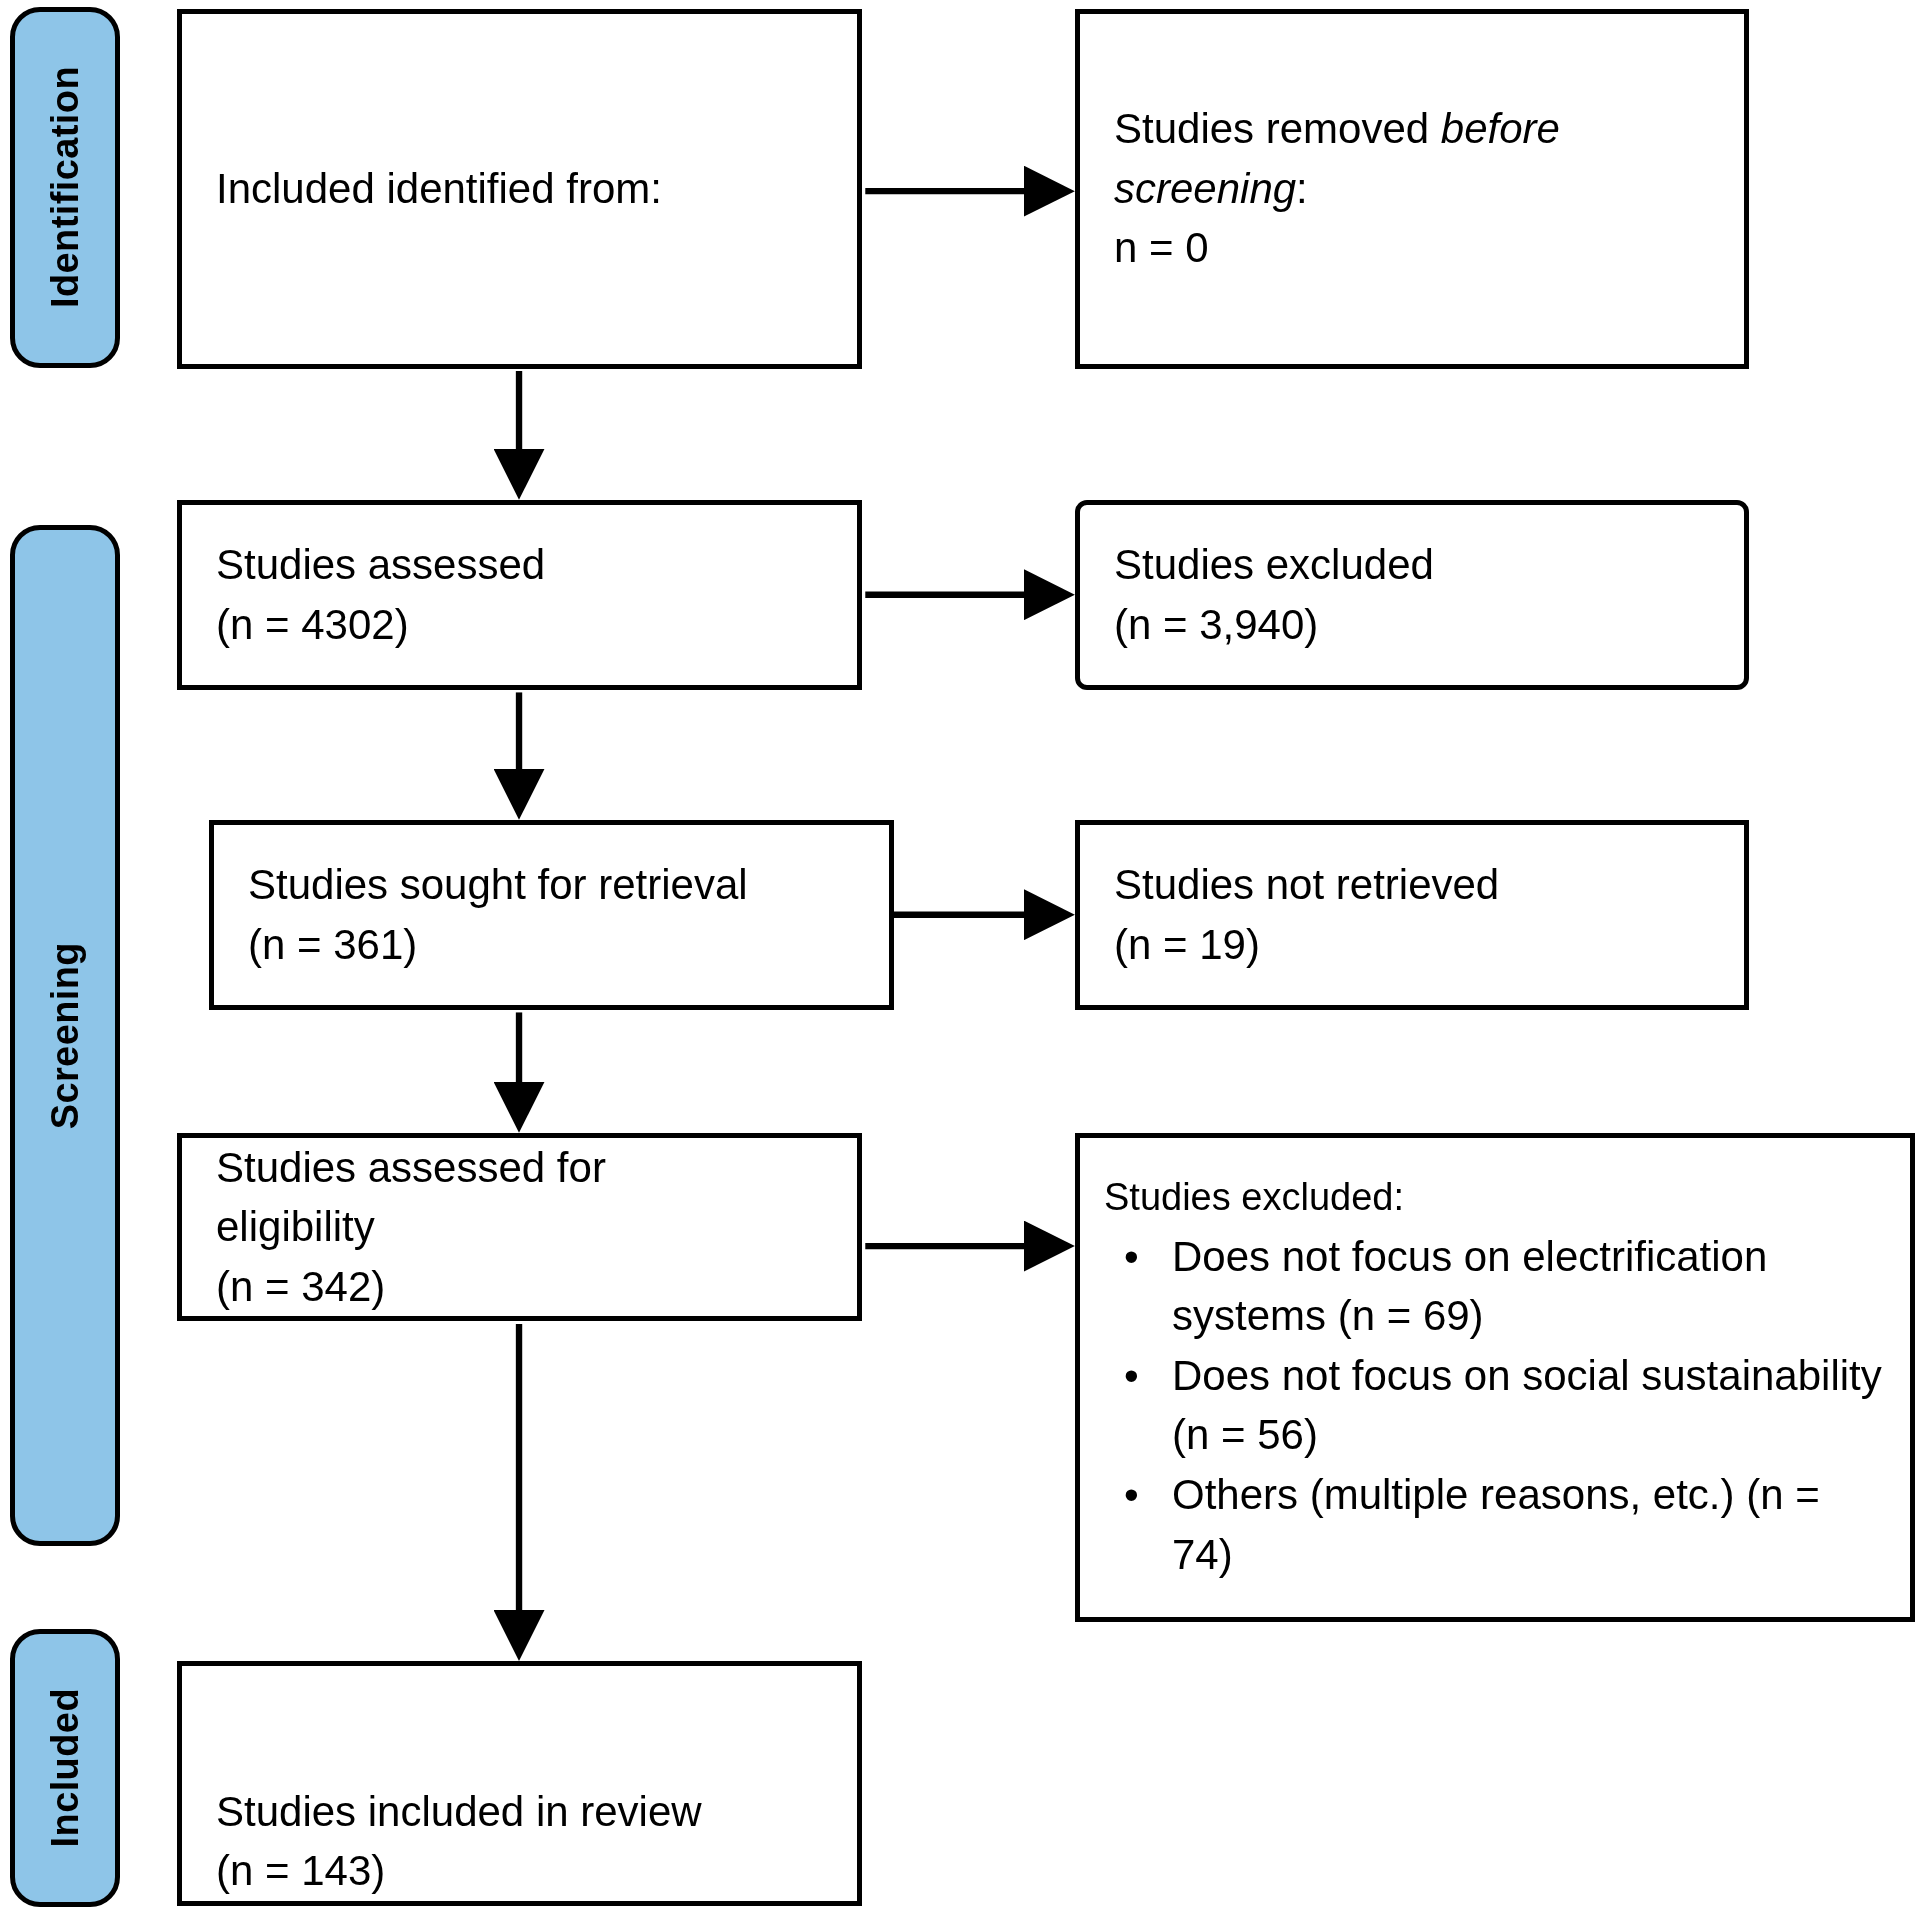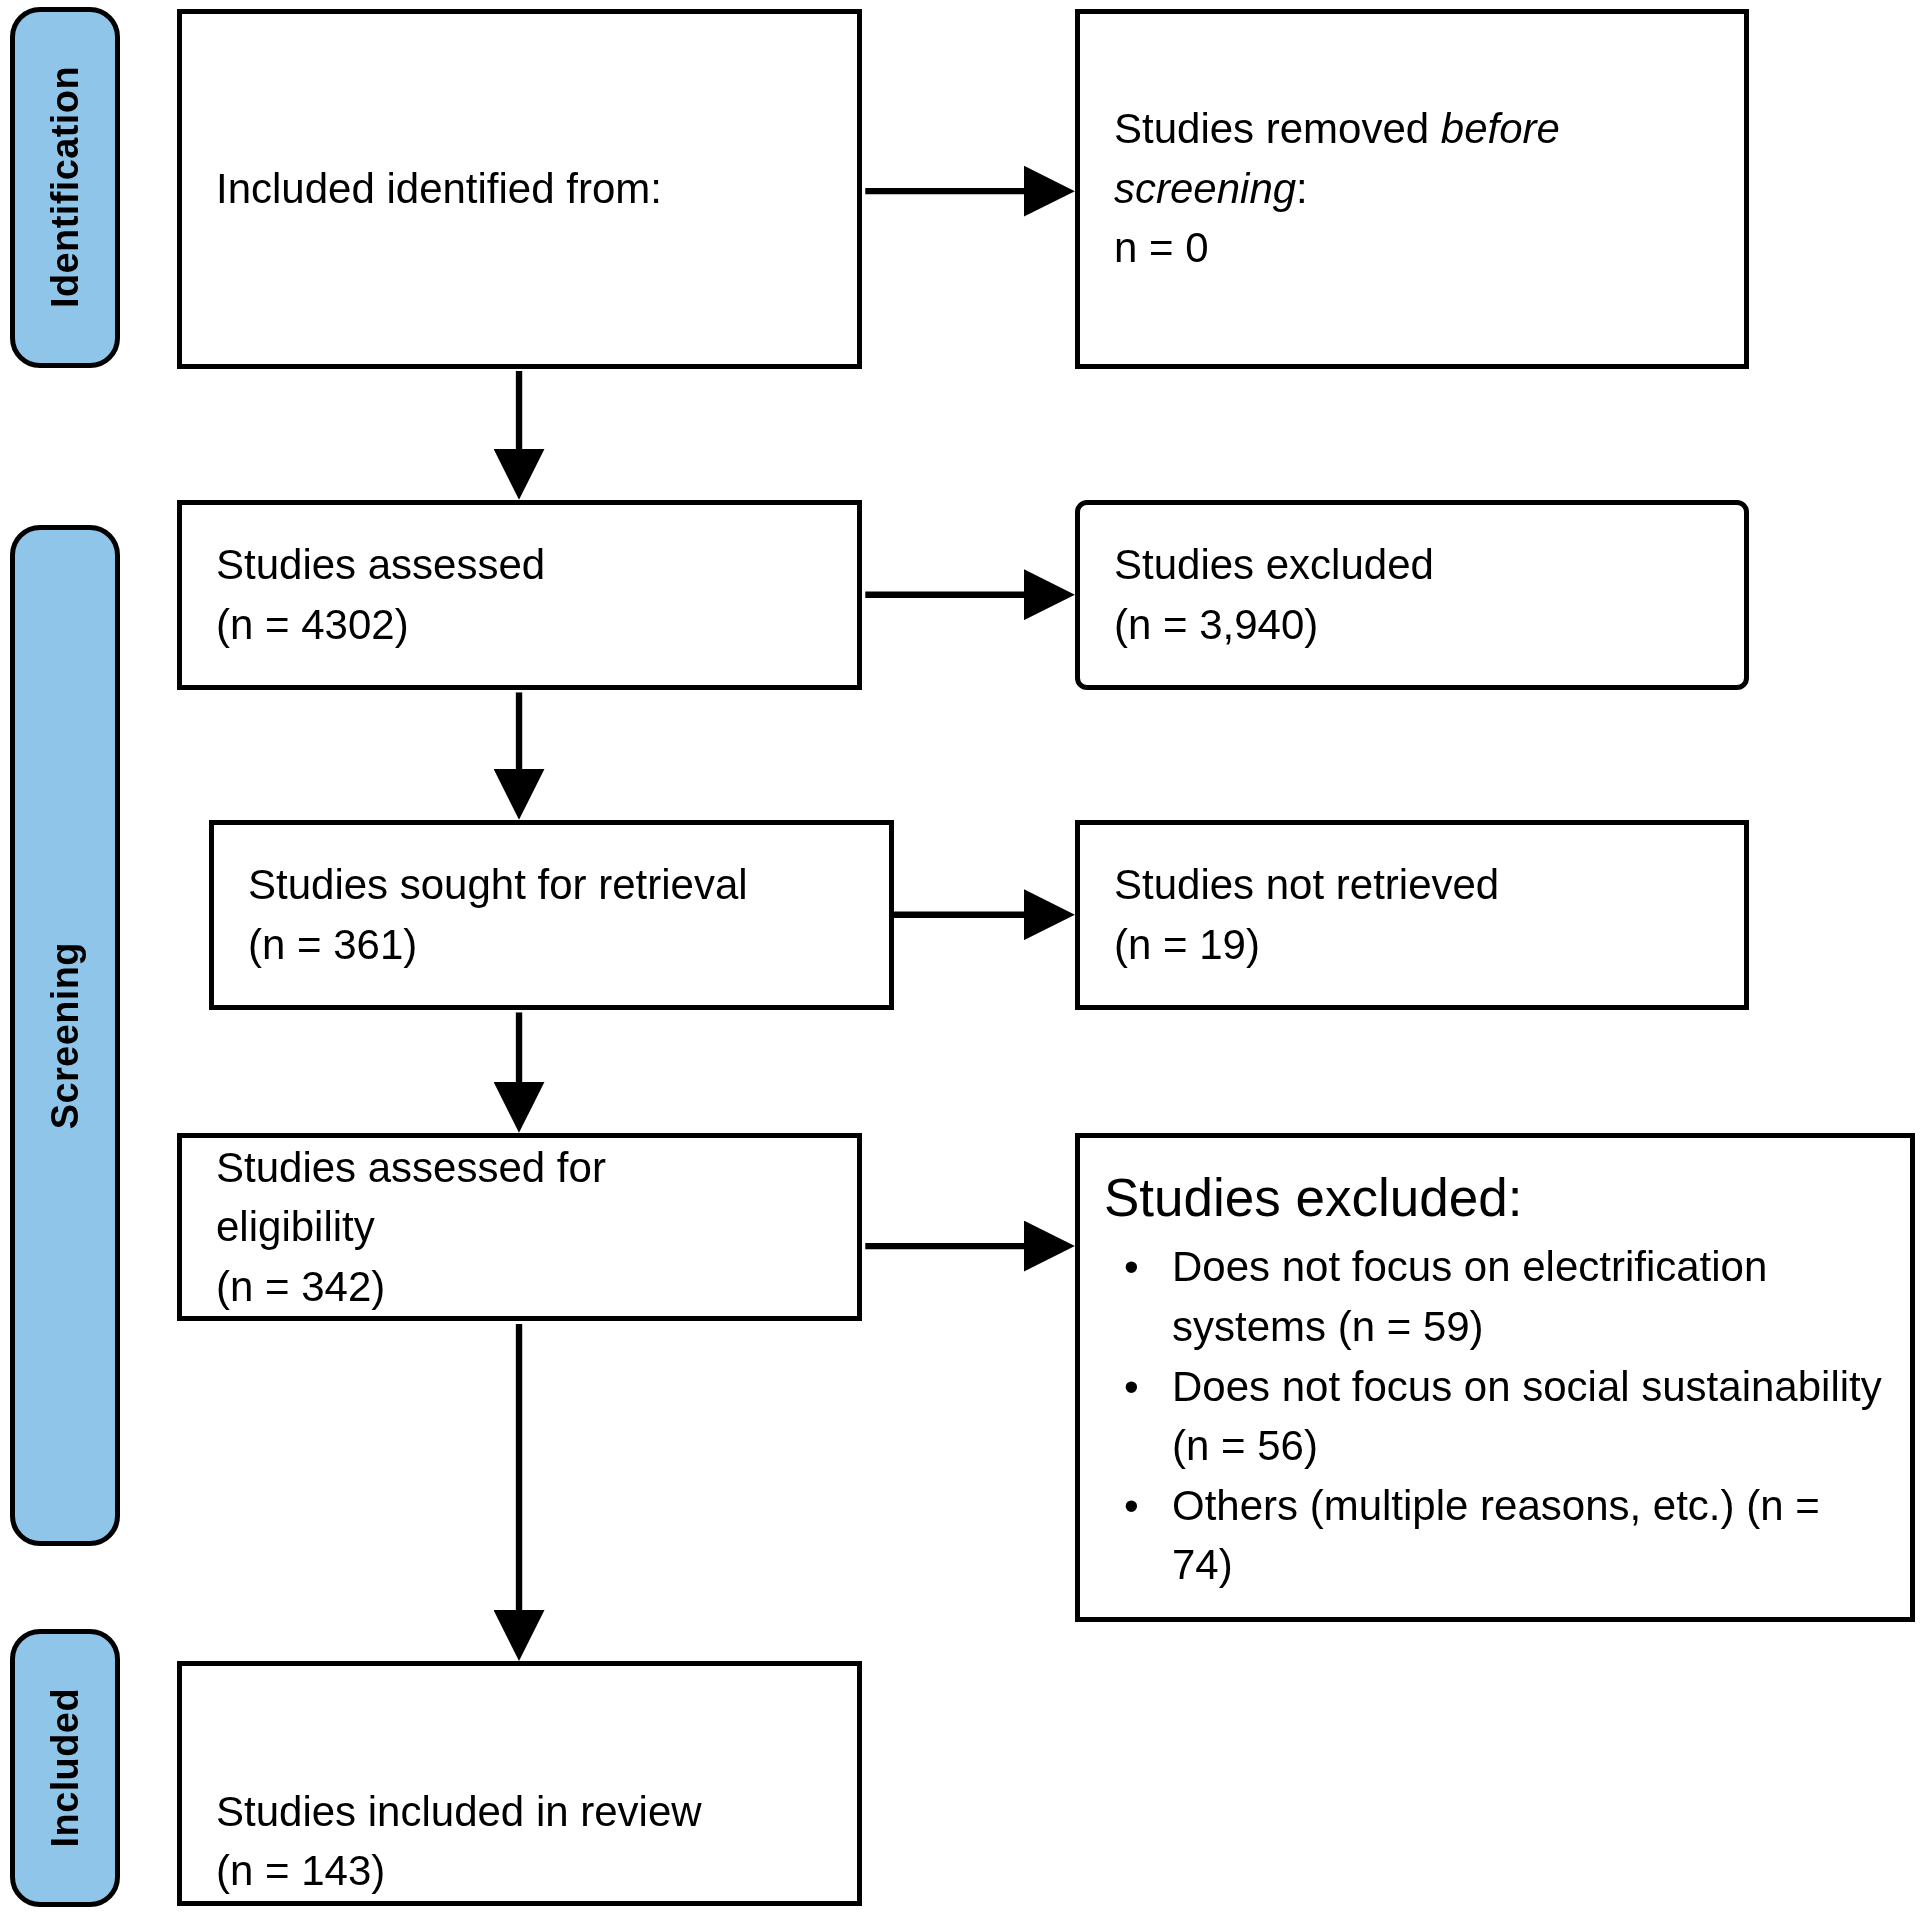--- a/index.html
+++ b/index.html
@@ -78,21 +78,21 @@
   
   #box-removed      { left: 1075px; top: 8.5px;   width: 674px; height: 360px; }
   #box-excluded-1   { left: 1075px; top: 500px;  width: 674px; height: 190px; border-radius: 12px; }
   #box-not-retrieved{ left: 1075px; top: 820px; width: 674px; height: 190px; justify-content: center; }
   #box-excluded-2   { left: 1075px; top: 1133px; width: 840px; height: 489px; }
 
   
   #box-excluded-2 .box-text { padding: 0 24px; }
   .excl-heading {
     display: block;
-    font-size: 53px;
+    font-size: 38px;
     line-height: 1.42;
     margin-bottom: 2px;
   }
   .excl-list {
     list-style: none;
     margin: 0;
     padding: 0;
   }
   .excl-list li {
     position: relative;
@@ -203,21 +203,21 @@
     <span class="line">(n = 19)</span>
   </div>
 </div>
 
 <div class="flow-box" id="box-excluded-2">
   <div class="box-text">
     <span class="excl-heading">Studies excluded:</span>
     <ul class="excl-list">
       <li>
         <span class="excl-bullet">•</span>
-        <span>Does not focus on electrification systems (n = 59)</span>
+        <span>Does not focus on electrification systems (n = 69)</span>
       </li>
       <li>
         <span class="excl-bullet">•</span>
         <span>Does not focus on social sustainability (n = 56)</span>
       </li>
       <li>
         <span class="excl-bullet">•</span>
         <span>Others (multiple reasons, etc.) (n = 74)</span>
       </li>
     </ul>

